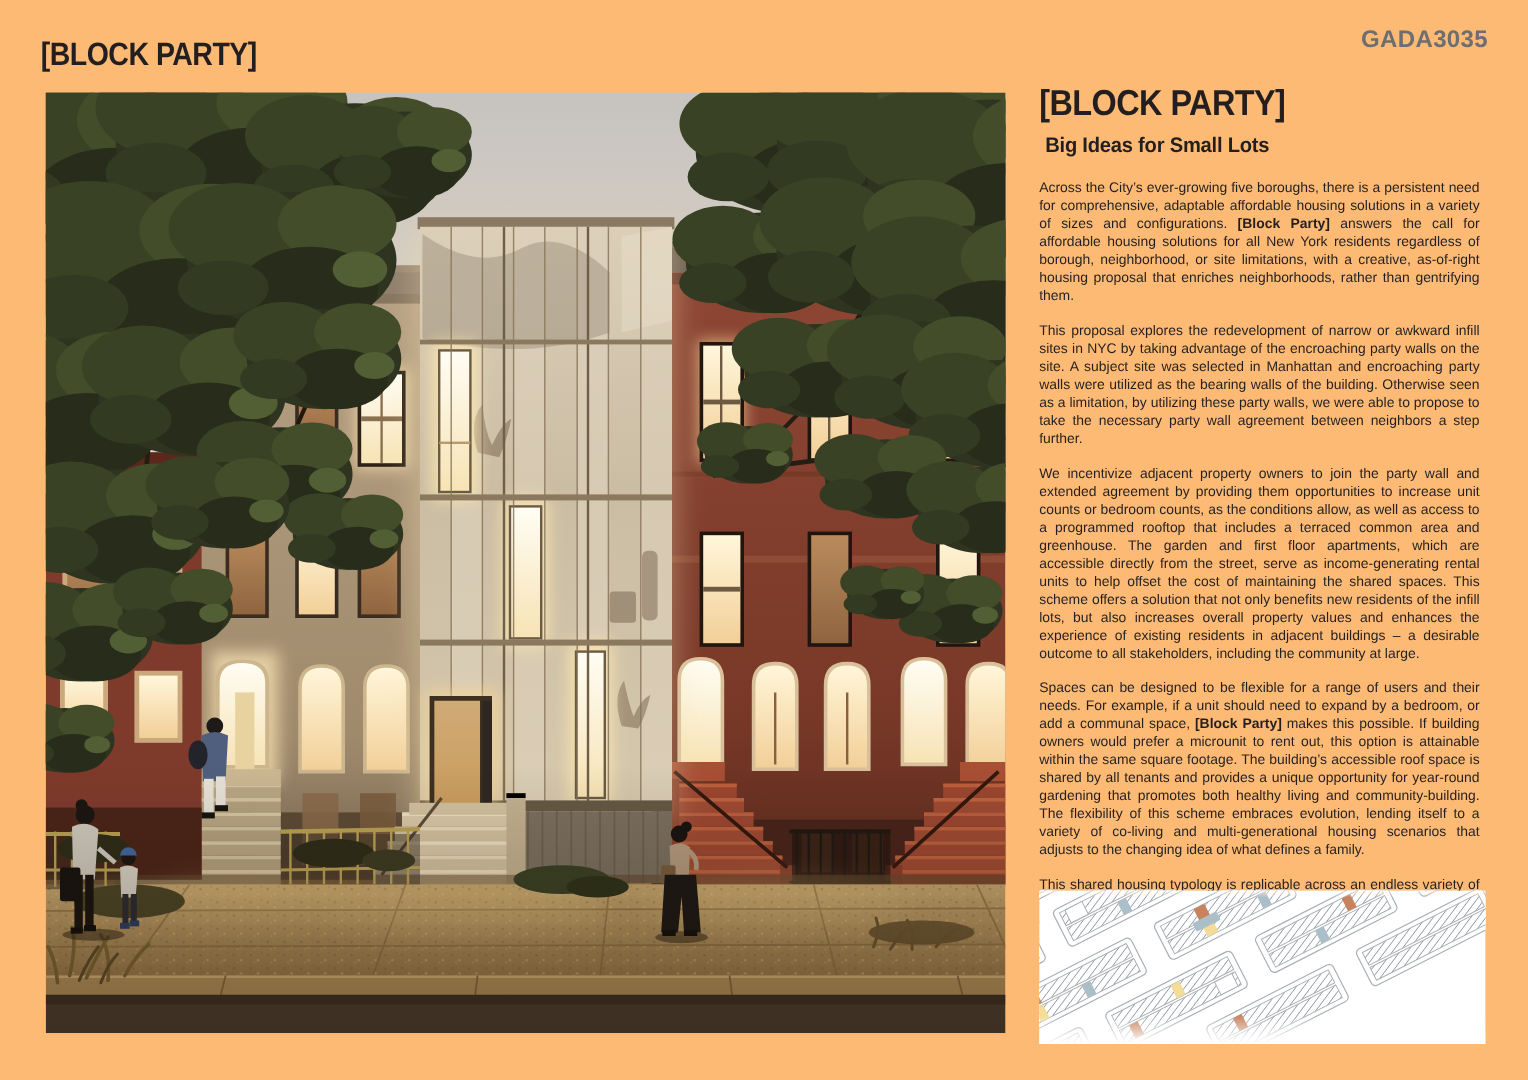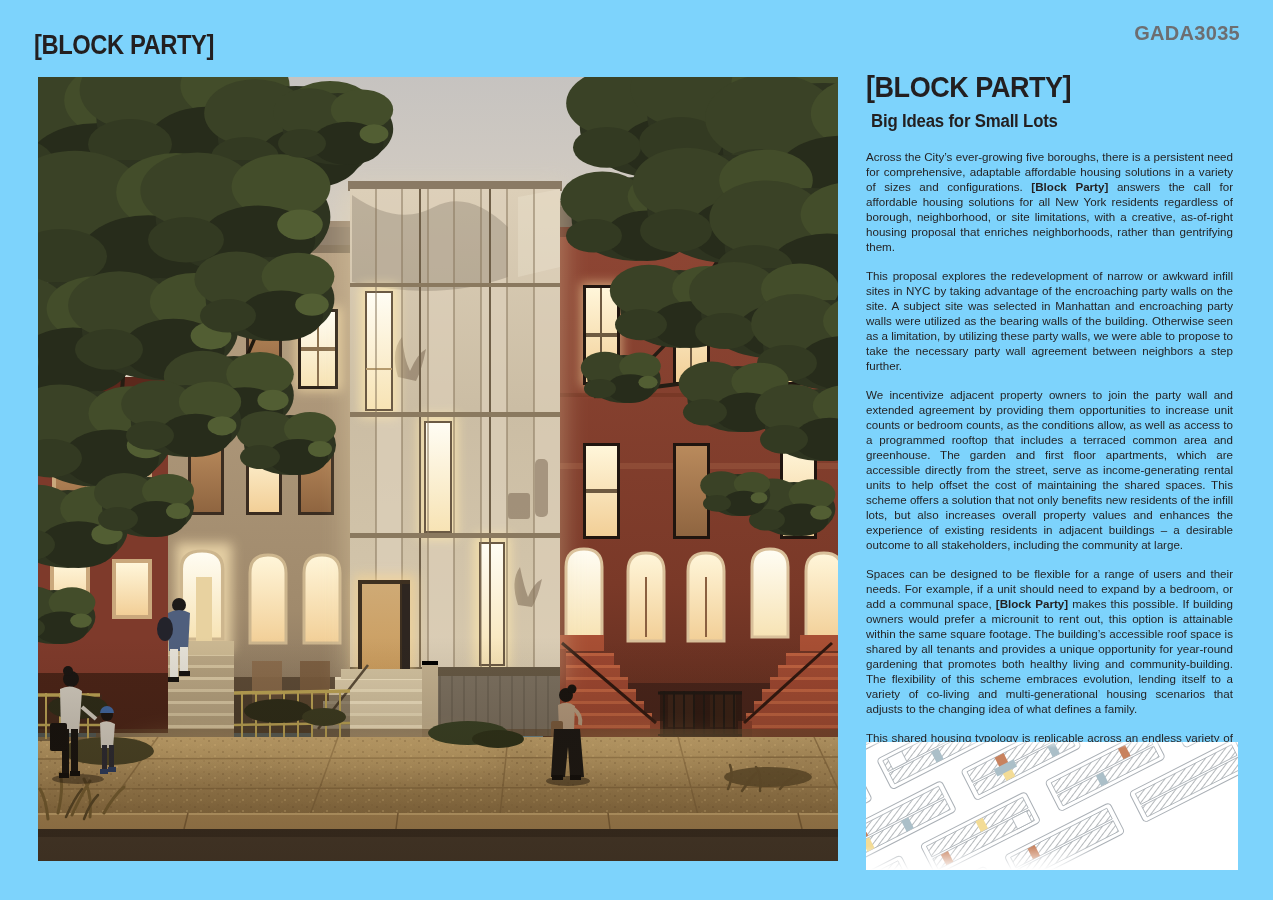--- a/index.html
+++ b/index.html
@@ -1,18 +1,18 @@
 <!DOCTYPE html>
 <html><head>
 <meta charset="utf-8">
 <style>
   html,body{margin:0;padding:0;background:#ffffff;}
   body{width:1273px;height:900px;position:relative;overflow:hidden;
        font-family:"Liberation Sans", sans-serif;color:#231f20;}
-  .board{position:absolute;inset:0;background:#7dd3fc;}
+  .board{position:absolute;inset:0;background:#fdba74;}
 
   .board-title{position:absolute;left:34px;top:30px;font-size:27px;font-weight:700;
        letter-spacing:-.5px;transform:scaleX(.88);transform-origin:left center;white-space:nowrap;}
   .entry-code{position:absolute;right:33px;top:22px;font-size:20px;font-weight:700;
        color:#6d6e71;letter-spacing:.3px;}
 
   figure{margin:0;padding:0;}
   .render{position:absolute;left:38px;top:77px;width:800px;height:784px;overflow:hidden;}
   .render svg{display:block;width:800px;height:784px;}
 

